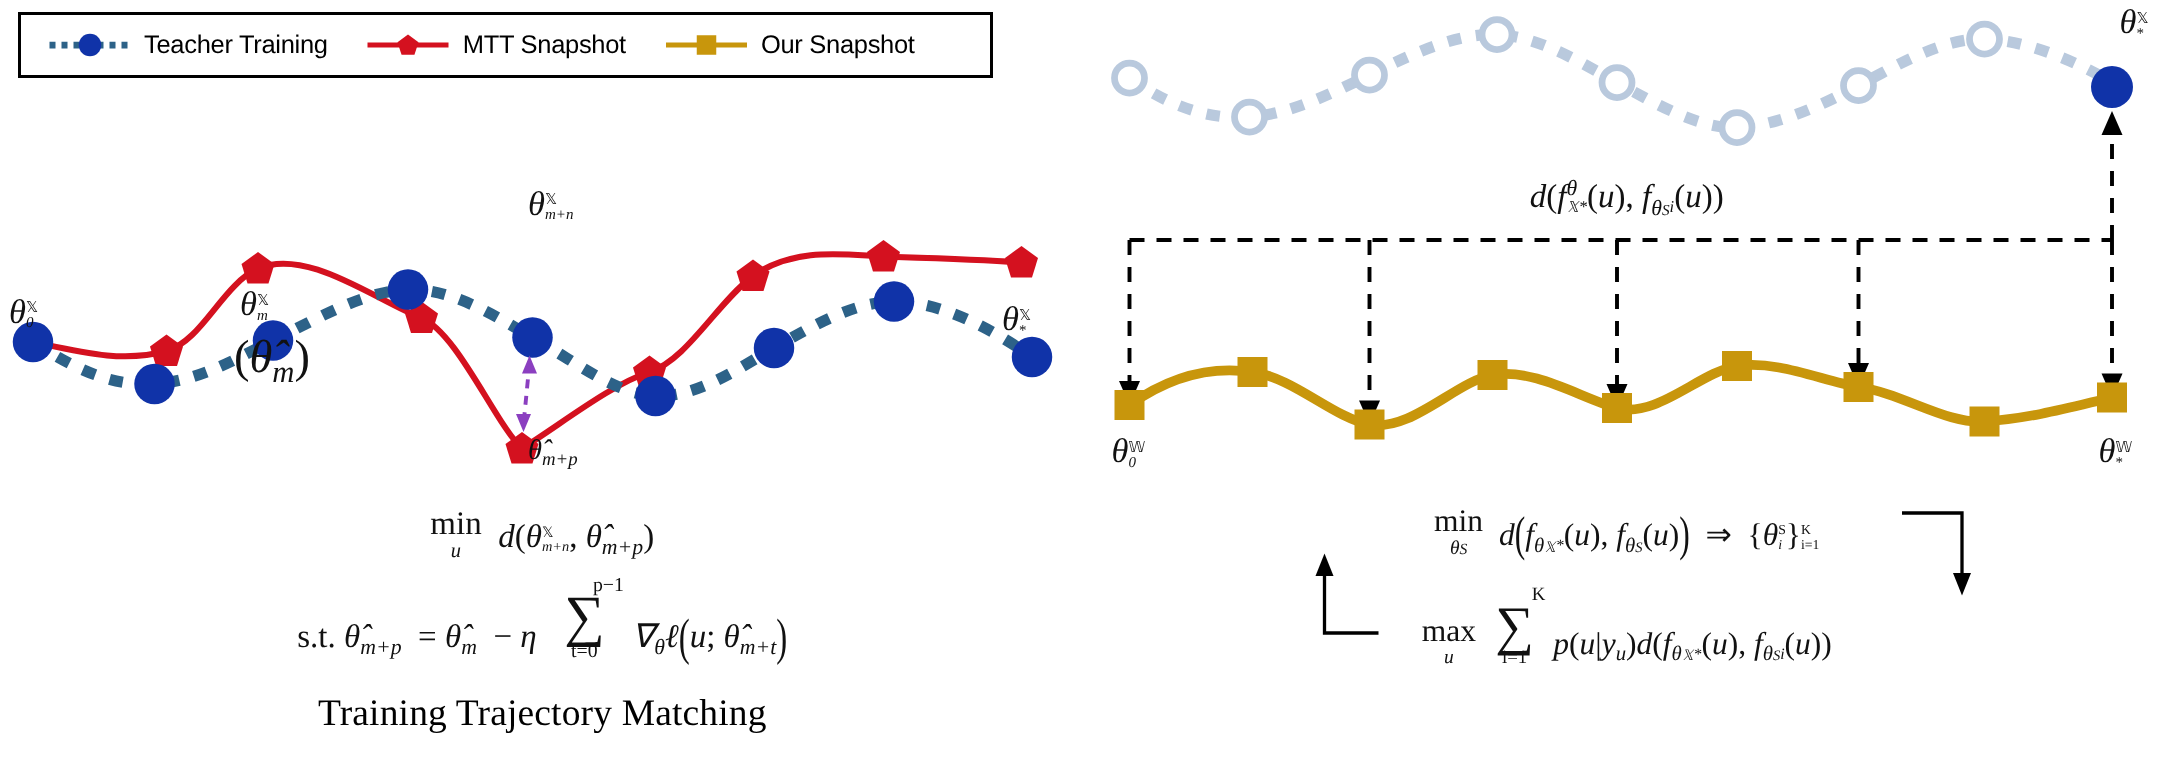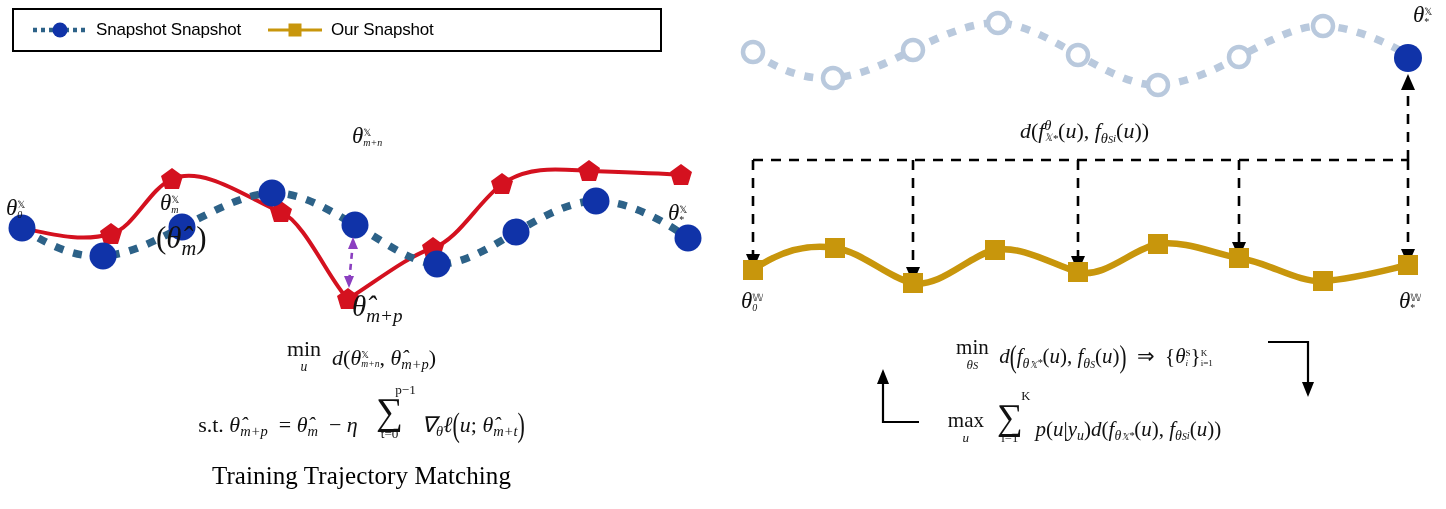--- a/index.html
+++ b/index.html
@@ -42,21 +42,28 @@
 <body>
 
 <div class="panel" id="left-panel">
 
   <div class="legend-box">
     <div class="legend-item">
       <svg width="56" height="20" viewBox="0 0 56 20">
         <line x1="1" y1="10" x2="55" y2="10" stroke="#2d6288" stroke-width="4.5" stroke-dasharray="4 4" stroke-linecap="butt"></line>
         <circle cx="28" cy="10" r="7.5" fill="#1033a8"></circle>
       </svg>
-      <span class="legend-label">Snapshot Snapshot</span>
+      <span class="legend-label">Teacher Training</span>
+    </div>
+    <div class="legend-item">
+      <svg width="56" height="20" viewBox="0 0 56 20">
+        <line x1="1" y1="10" x2="55" y2="10" stroke="#d4111f" stroke-width="3.2"></line>
+        <polygon points="28,3 35,8.2 32.3,16.5 23.7,16.5 21,8.2" fill="#d4111f"></polygon>
+      </svg>
+      <span class="legend-label">MTT Snapshot</span>
     </div>
     <div class="legend-item">
       <svg width="56" height="20" viewBox="0 0 56 20">
         <line x1="1" y1="10" x2="55" y2="10" stroke="#c8960c" stroke-width="3.2"></line>
         <rect x="21.5" y="3.5" width="13" height="13" fill="#c8960c"></rect>
       </svg>
       <span class="legend-label">Our Snapshot</span>
     </div>
   </div>
 
@@ -110,21 +117,21 @@
     <span class="mi">θ</span><span class="subsup"><span class="supn">𝕏</span><span class="sub">m</span></span>
   </div>
   <div class="lbl" style="left:156px;top:220px;font-size:31px;">
     (<span class="mi">θ̂</span><span class="sub">m</span>)
   </div>
 
   <div class="lbl" style="left:352px;top:123px;font-size:23px;">
     <span class="mi">θ</span><span class="subsup"><span class="supn">𝕏</span><span class="sub">m+n</span></span>
   </div>
 
-  <div class="lbl" style="left:352px;top:290px;font-size:29px;">
+  <div class="lbl" style="left:352px;top:290px;font-size:19px;">
     <span class="mi">θ̂</span><span class="sub">m+p</span>
   </div>
 
   <div class="lbl" style="left:668px;top:200px;font-size:23px;">
     <span class="mi">θ</span><span class="subsup"><span class="supn">𝕏</span><span class="subn">*</span></span>
   </div>
 
   <div class="math" style="left:0;top:338px;width:723px;text-align:center;font-size:22px;">
     <span class="opstack"><span class="op">min</span><span class="und">u</span></span>
     <span class="mi">&nbsp;d</span>(<span class="mi">θ</span><span class="subsup"><span class="supn">𝕏</span><span class="sub">m+n</span></span>,&nbsp;<span class="mi">θ̂</span><span class="sub">m+p</span>)

